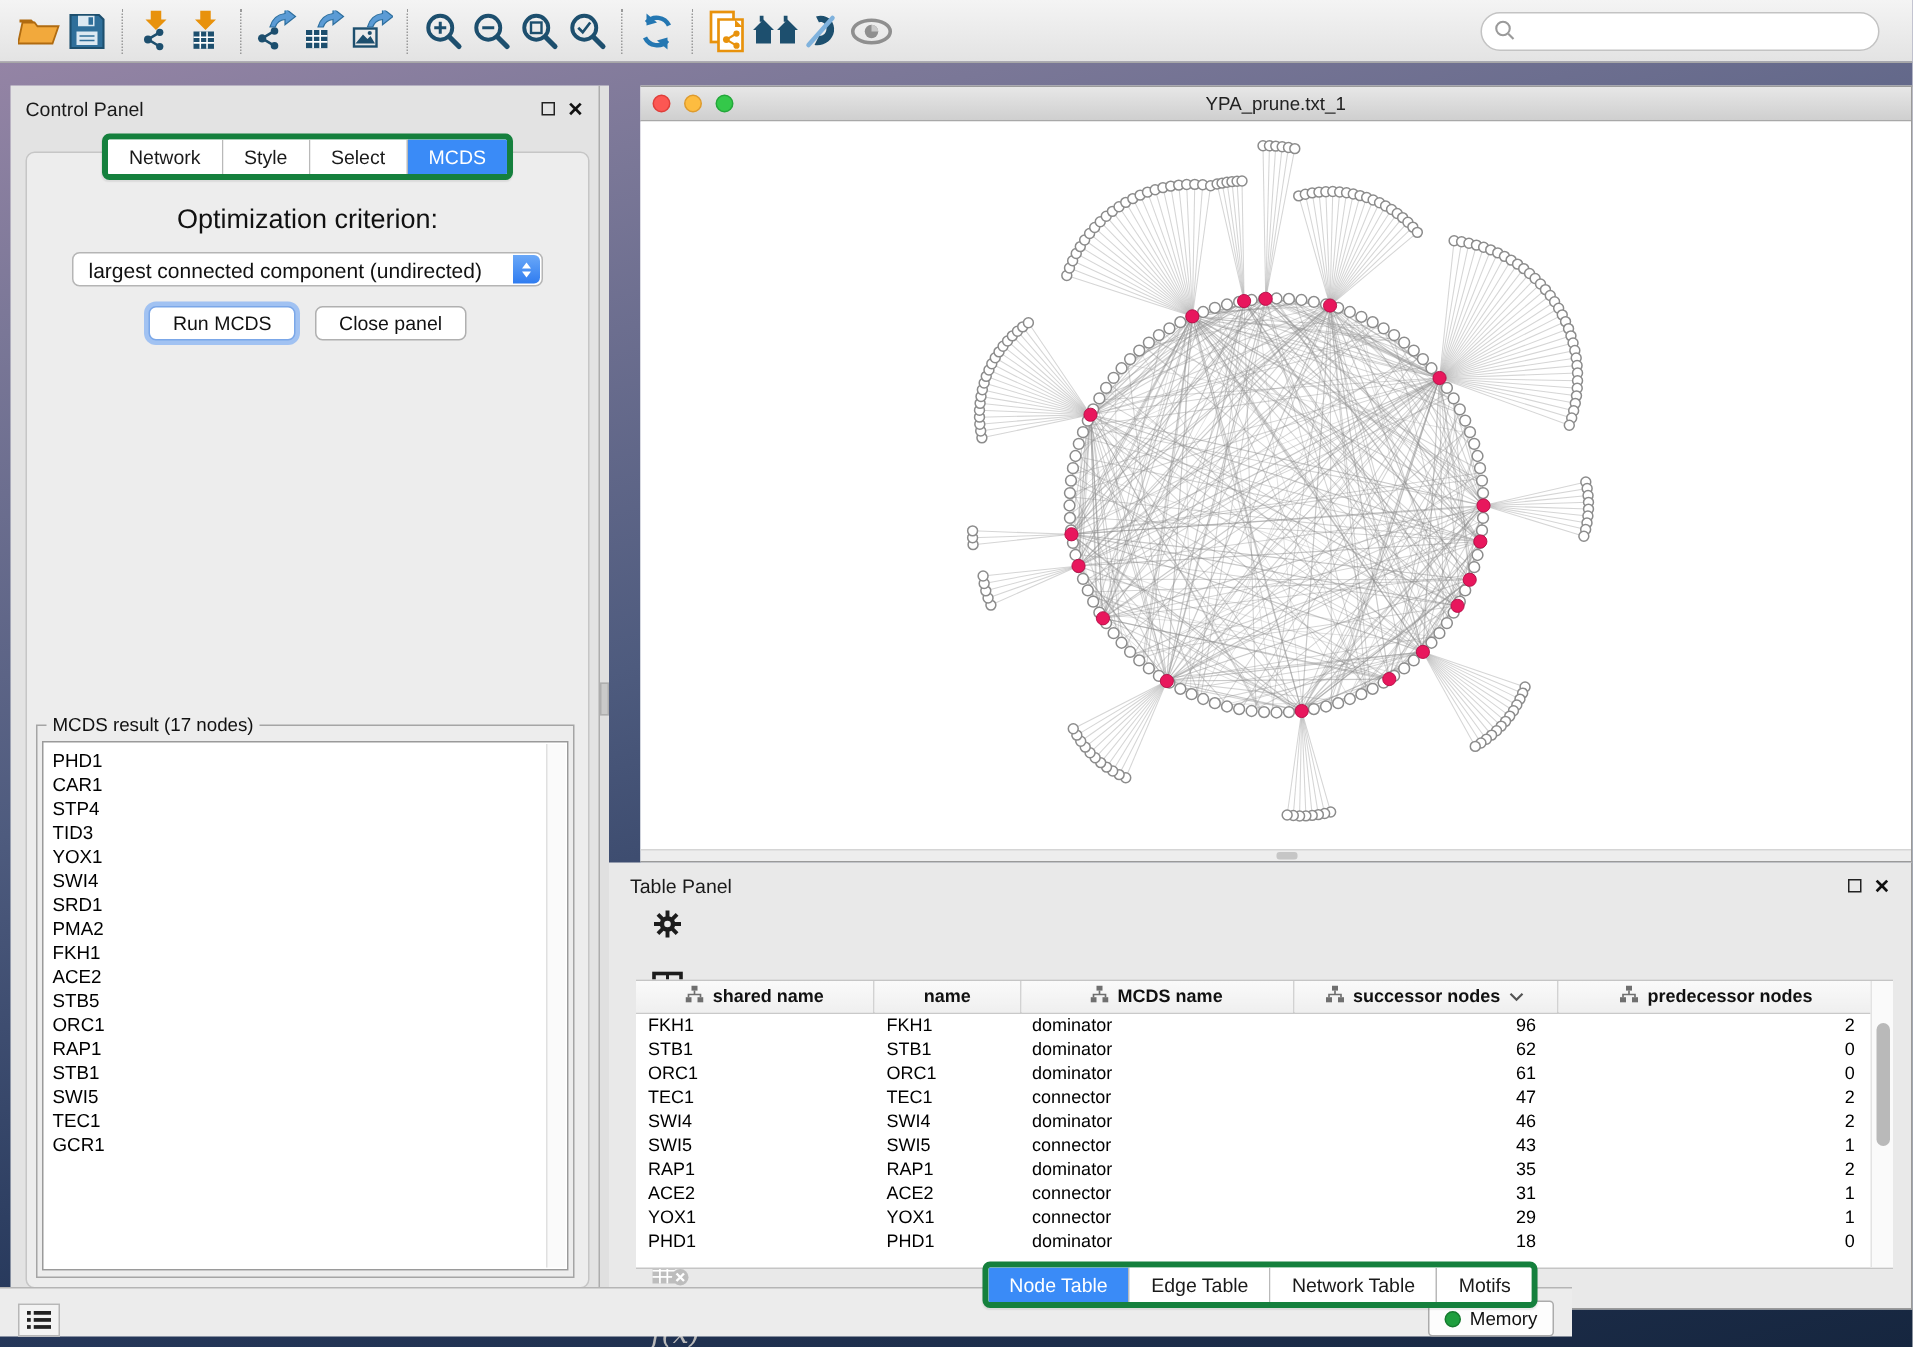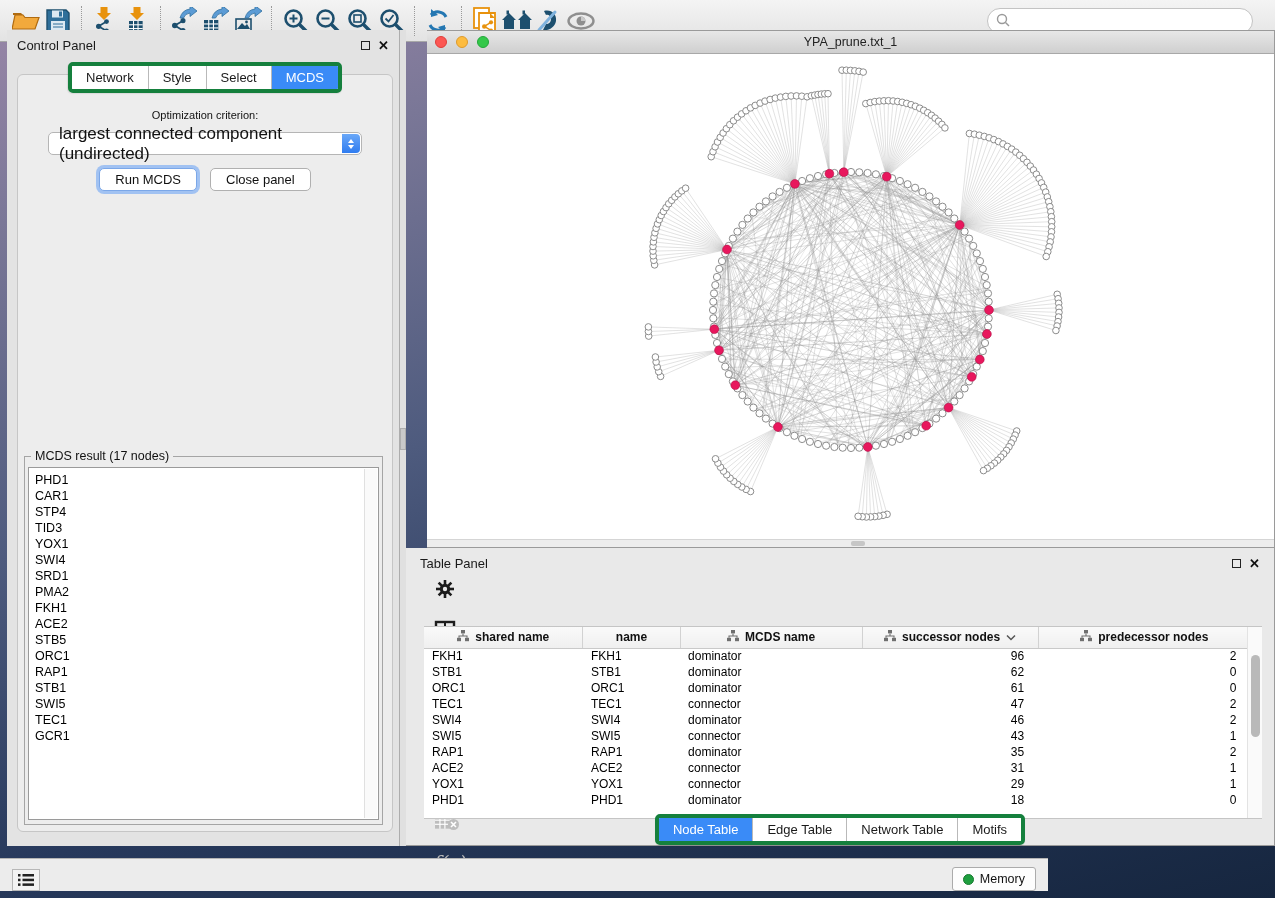--- a/index.html
+++ b/index.html
@@ -19,21 +19,21 @@
   .tbtn { width:32px; height:32px; display:flex; align-items:center; justify-content:center; cursor:default; }
   .tsep { width:1px; height:30px; margin:0 7px; border-left:1px dotted #9a9a9a; }
   .search-wrap { margin-left:auto; margin-right:22px; position:relative; }
   .search-input {
     width:266px; height:26px; border:1px solid #c3c3c3; border-radius:13px;
     background:#fff; padding:0 10px 0 28px; font-size:13px; outline:none;
     font-family:"Liberation Sans",sans-serif;
   }
   .search-glass { position:absolute; left:9px; top:5px; }
   
-  .content { position:absolute; left:0; top:30px; width:1275px; height:816px; display:flex; }
+  .content { position:absolute; left:0; top:57px; width:1275px; height:816px; display:flex; }
   .wall-strip { width:7px; height:100%; }
   
   .cpanel { width:393px; height:100%; background:#e3e3e3; position:relative; border-right:1px solid #adadad; }
   .cpanel-titlebar { height:30px; display:flex; align-items:center; padding:0 10px; }
   .cpanel-title { font-size:13px; color:#1a1a1a; }
   .panel-wbtns { margin-left:auto; display:flex; gap:8px; align-items:center; }
   .wbtn-float { width:9px; height:9px; border:1.5px solid #222; background:transparent; }
   .wbtn-close { font-size:13px; font-weight:bold; color:#111; line-height:9px; }
   .cp-inner {
     position:absolute; left:10px; right:6px; top:44px; bottom:14px;
@@ -43,25 +43,25 @@
     position:absolute; top:-13px; left:50%; transform:translateX(-50%);
     display:flex; border:4px solid #15803d; border-radius:5px; overflow:hidden;
     background:#fff; box-shadow:0 1px 1px rgba(0,0,0,.08); z-index:3;
   }
   .seg-tab {
     padding:4px 14px; font-size:13px; color:#1a1a1a; background:#fff;
     border-right:1px solid #b9b9b9; cursor:default; white-space:nowrap;
   }
   .seg-tab:last-child { border-right:none; }
   .seg-tab.active { background:#3a8bf7; color:#fff; }
-  .opt-label { text-align:center; margin-top:34px; font-size:11px; color:#111; }
+  .opt-label { text-align:center; margin-top:34px; font-size:18px; color:#111; }
   .select-row { display:flex; justify-content:center; margin-top:11px; }
   .mac-select {
     width:314px; height:23px; background:#fff; border:1px solid #b5b5b5; border-radius:5px;
-    display:flex; align-items:center; font-size:17px; color:#111; padding-left:10px; position:relative;
+    display:flex; align-items:center; font-size:14px; color:#111; padding-left:10px; position:relative;
   }
   .mac-select .stepper {
     position:absolute; right:1px; top:1px; bottom:1px; width:18px; border-radius:0 4px 4px 0;
     background:linear-gradient(#6aa8f8,#2f7cf0); display:flex; flex-direction:column; align-items:center; justify-content:center; gap:2px;
   }
   .arr-up { width:0;height:0;border-left:3.5px solid transparent;border-right:3.5px solid transparent;border-bottom:4px solid #fff; }
   .arr-dn { width:0;height:0;border-left:3.5px solid transparent;border-right:3.5px solid transparent;border-top:4px solid #fff; }
   .btn-row { display:flex; justify-content:center; gap:13px; margin-top:13px; }
   .mac-btn {
     height:23px; padding:0 15px; background:#fff; border:1px solid #b0b0b0; border-radius:5px;

